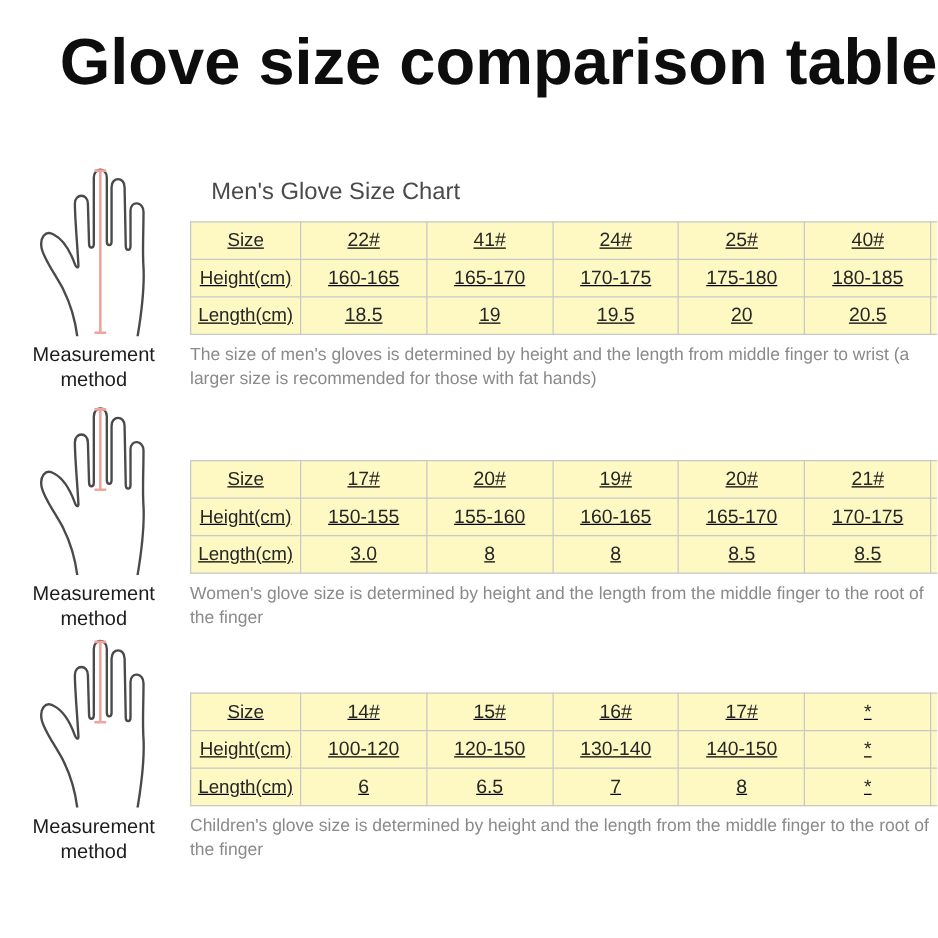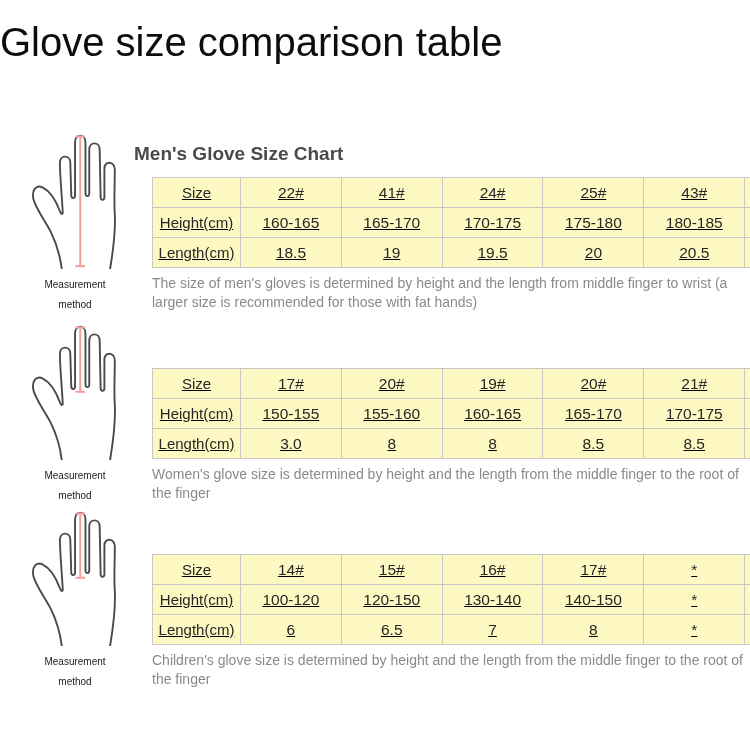--- a/index.html
+++ b/index.html
@@ -10,38 +10,38 @@
     --desc:#8a8a8a;
     --ink:#1c1c1c;
   }
   *{margin:0;padding:0;box-sizing:border-box;}
   html,body{background:#fff;}
   body{font-family:"Liberation Sans","DejaVu Sans",sans-serif;}
   #canvas{position:relative;width:750px;height:750px;background:#fff;overflow:hidden;}
 
   .title{
     position:absolute;top:20px;left:0;width:750px;
-    text-align:left;font-size:40px;font-weight:normal;color:#0d0d0d;
+    text-align:right;font-size:52px;font-weight:bold;color:#0d0d0d;
     letter-spacing:0px;
   }
 
   .section{position:absolute;left:0;width:750px;height:195px;}
   .section.s0{top:127px;}
   .section.s1{top:318px;}
   .section.s2{top:504px;}
 
   .hand-wrap{position:absolute;left:25px;top:0;width:102px;height:142px;}
   .caption{
     position:absolute;left:0;top:148px;width:150px;
-    text-align:center;font-size:10px;line-height:20px;color:var(--ink);
+    text-align:center;font-size:16px;line-height:20px;color:var(--ink);
   }
 
   .heading{
-    position:absolute;left:134px;top:16px;
-    font-size:19px;font-weight:700;color:var(--heading);
+    position:absolute;left:169px;top:16px;
+    font-size:19px;font-weight:400;color:var(--heading);
   }
 
   table.size-table{
     position:absolute;left:152px;top:50px;width:694px;
     border-collapse:collapse;table-layout:fixed;background:#fef9c3;text-decoration:underline;
   }
   table.size-table td{
     border:1px solid var(--border);
     height:30px;text-align:center;vertical-align:middle;
     font-size:15.5px;color:#262626;padding:0 2px;white-space:nowrap;
@@ -75,21 +75,21 @@
     </div>
     <h2 class="heading">Men's Glove Size Chart</h2>
     <table class="size-table">
       <tbody>
           <tr>
             <td class="rowlabel">Size</td>
             <td>22#</td>
             <td>41#</td>
             <td>24#</td>
             <td>25#</td>
-            <td>43#</td>
+            <td>40#</td>
             <td>27#</td>
           </tr>
           <tr>
             <td class="rowlabel">Height(cm)</td>
             <td>160-165</td>
             <td>165-170</td>
             <td>170-175</td>
             <td>175-180</td>
             <td>180-185</td>
             <td>185-190</td>

